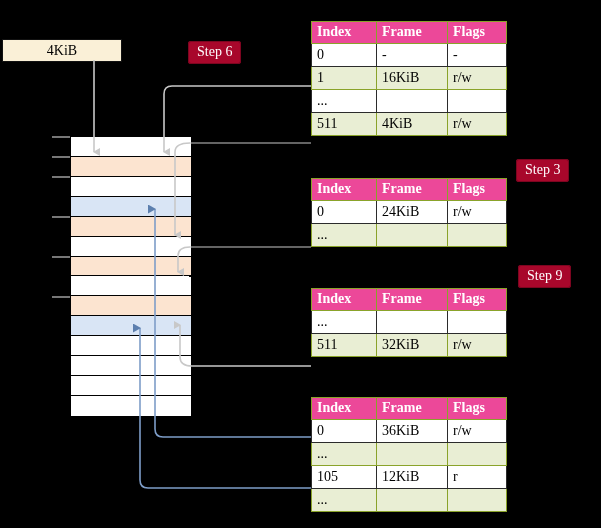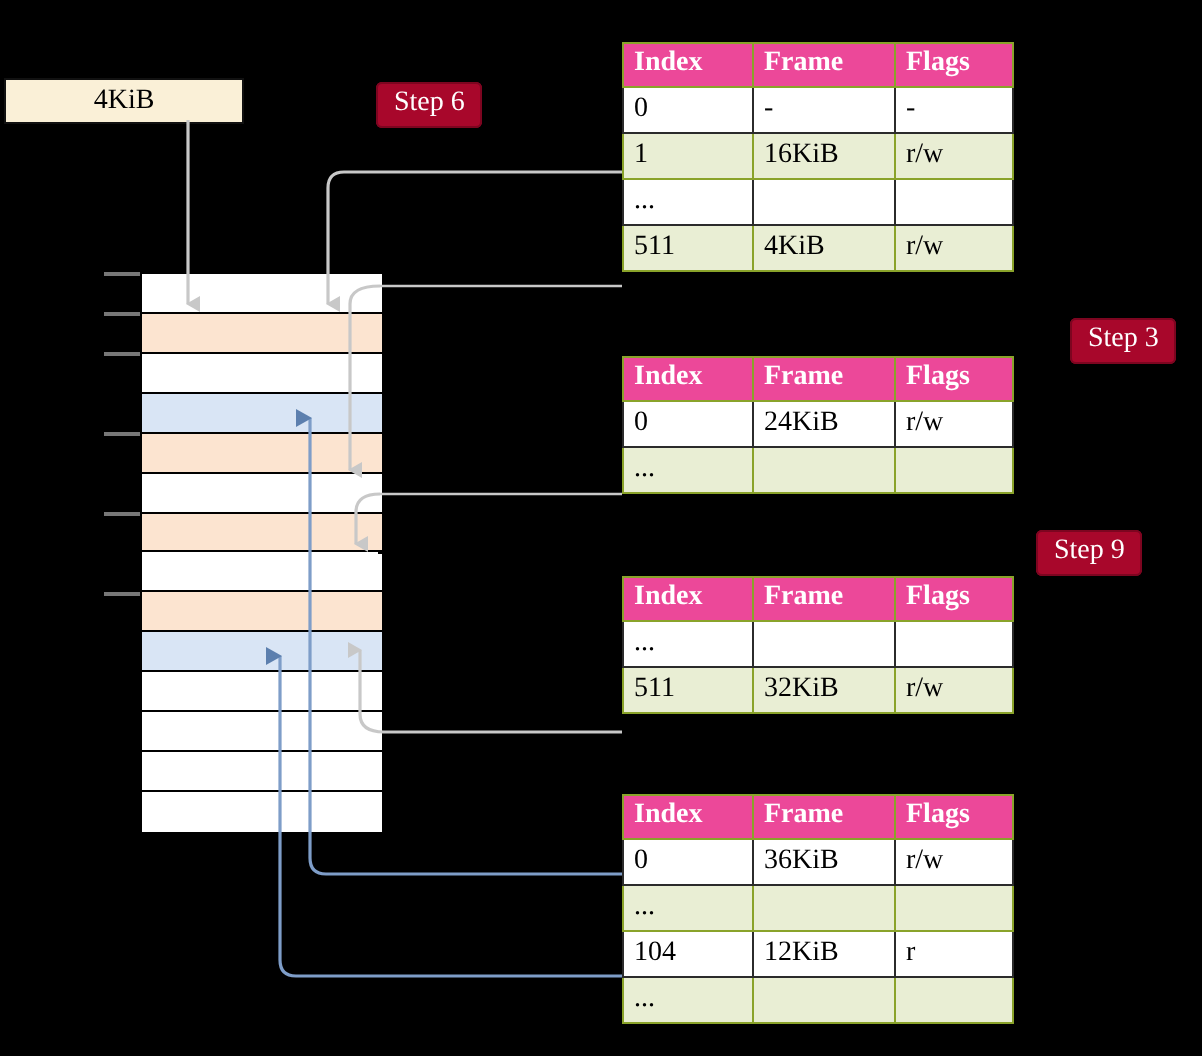--- a/index.html
+++ b/index.html
@@ -150,21 +150,21 @@
     <path d="M 190,247 Q 178,247 178,256 L 178,272" stroke="#C8C8C8" stroke-width="1.6" fill="none" marker-end="url(#agrey)"></path>
 
     <path d="M 311,366 L 192,366 Q 180,366 180,357 L 180,325" stroke="#C8C8C8" stroke-width="1.6" fill="none" marker-end="url(#agreyup)"></path>
 
     <path d="M 311,437 L 163,437 Q 155,437 155,429 L 155,209" stroke="#7E9DC8" stroke-width="1.6" fill="none" marker-end="url(#ablue)"></path>
 
     <path d="M 311,488 L 148,488 Q 140,488 140,480 L 140,328" stroke="#7E9DC8" stroke-width="1.6" fill="none" marker-end="url(#ablue)"></path>
   </svg>
 
   <div class="badge" style="left:188px;top:41px;">Step 6</div>
-  <div class="badge" style="left:535px;top:159px;">Step 3</div>
+  <div class="badge" style="left:516px;top:159px;">Step 3</div>
   <div class="badge" style="left:518px;top:265px;">Step 9</div>
 
   <div id="tables-host">
       <table class="ptable" style="left: 311px; top: 21px;">
         <thead>
           <tr>
             <th class="col-index">Index</th>
             <th class="col-frame">Frame</th>
             <th class="col-flags">Flags</th>
           </tr>
@@ -247,21 +247,21 @@
             <td class="col-index">0</td>
             <td class="col-frame">36KiB</td>
             <td class="col-flags">r/w</td>
           </tr>
           <tr class="alt">
             <td class="col-index">...</td>
             <td class="col-frame"></td>
             <td class="col-flags"></td>
           </tr>
           <tr class="plain">
-            <td class="col-index">104</td>
+            <td class="col-index">105</td>
             <td class="col-frame">12KiB</td>
             <td class="col-flags">r</td>
           </tr>
           <tr class="alt">
             <td class="col-index">...</td>
             <td class="col-frame"></td>
             <td class="col-flags"></td>
           </tr>
         </tbody>
       </table>

